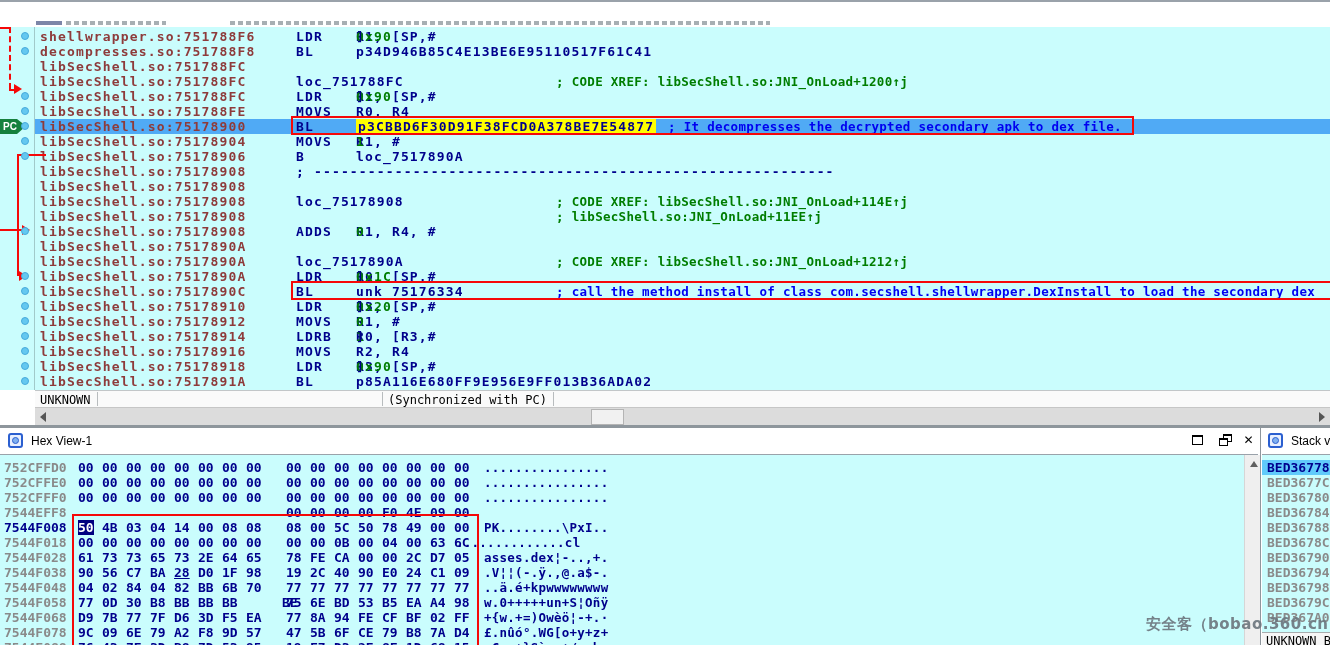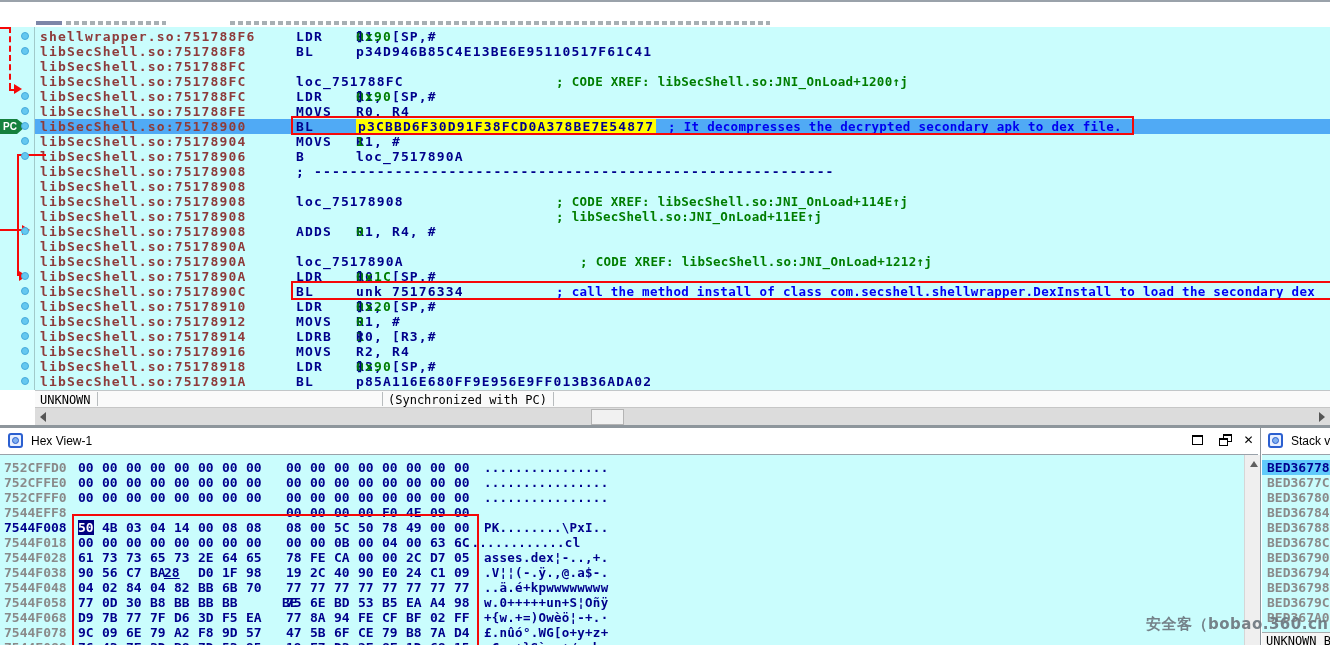--- a/index.html
+++ b/index.html
@@ -111,21 +111,21 @@
 
   <div id="ida-content">
     <div class="margin-sep"></div>
     <div id="dasm">
         <div class="drow" style="top: 2px;">
           <span class="mono13 a-addr" style="left: 40px;">shellwrapper.so:751788F6</span>
           <span class="mono13 a-code" style="left: 296px;">LDR</span>
           <span class="mono13" style="left: 356px;"><span class="a-code">R1, [SP,#</span><span class="a-num">0x90</span><span class="a-code">]</span></span>
         </div>
         <div class="drow" style="top: 17px;">
-          <span class="mono13 a-addr" style="left: 40px;">libSecShell.so:751788F8</span>
+          <span class="mono13 a-addr" style="left: 40px;">decompresses.so:751788F8</span>
           <span class="mono13 a-code" style="left: 296px;">BL</span>
           <span class="mono13" style="left: 356px;"><span class="a-code">p34D946B85C4E13BE6E95110517F61C41</span></span>
         </div>
         <div class="drow" style="top: 32px;">
           <span class="mono13 a-addr" style="left: 40px;">libSecShell.so:751788FC</span>
         </div>
         <div class="drow" style="top: 47px;">
           <span class="mono13 a-addr" style="left: 40px;">libSecShell.so:751788FC</span>
           <span class="mono13 a-code" style="left: 296px;">loc_751788FC</span>
           <span class="monocm a-xref" style="left: 556px;">; CODE XREF: libSecShell.so:JNI_OnLoad+1200↑j</span>
@@ -177,21 +177,21 @@
           <span class="mono13 a-addr" style="left: 40px;">libSecShell.so:75178908</span>
           <span class="mono13 a-code" style="left: 296px;">ADDS</span>
           <span class="mono13" style="left: 356px;"><span class="a-code">R1, R4, #</span><span class="a-num">0</span></span>
         </div>
         <div class="drow" style="top: 212px;">
           <span class="mono13 a-addr" style="left: 40px;">libSecShell.so:7517890A</span>
         </div>
         <div class="drow" style="top: 227px;">
           <span class="mono13 a-addr" style="left: 40px;">libSecShell.so:7517890A</span>
           <span class="mono13 a-code" style="left: 296px;">loc_7517890A</span>
-          <span class="monocm a-xref" style="left: 556px; margin-left: 24px;">; CODE XREF: libSecShell.so:JNI_OnLoad+1212↑j</span>
+          <span class="monocm a-xref" style="left: 556px;">; CODE XREF: libSecShell.so:JNI_OnLoad+1212↑j</span>
         </div>
         <div class="drow" style="top: 242px;">
           <span class="mono13 a-addr" style="left: 40px;">libSecShell.so:7517890A</span>
           <span class="mono13 a-code" style="left: 296px;">LDR</span>
           <span class="mono13" style="left: 356px;"><span class="a-code">R0, [SP,#</span><span class="a-num">0x1C</span><span class="a-code">]</span></span>
         </div>
         <div class="drow" style="top: 257px;">
           <span class="mono13 a-addr" style="left: 40px;">libSecShell.so:7517890C</span>
           <span class="mono13 a-code" style="left: 296px;">BL</span>
           <span class="mono13" style="left: 356px;"><span class="a-code">unk_75176334</span></span>
@@ -432,21 +432,21 @@
             <span class="h-byte" style="left: 430px;">D7</span>
             <span class="h-byte" style="left: 454px;">05</span>
             <span class="h-ascii" style="left: 484px;">asses.dex¦-..,+.</span>
           </div>
           <div class="hrow" style="top: 110px;">
             <span class="h-addr-gray" style="left: 4px;">7544F038</span>
             <span class="h-byte" style="left: 78px;">90</span>
             <span class="h-byte" style="left: 102px;">56</span>
             <span class="h-byte" style="left: 126px;">C7</span>
             <span class="h-byte" style="left: 150px;">BA</span>
-            <span class="h-byte" style="left: 164px; text-decoration: underline;">28</span>
+            <span class="h-byte" style="left: 174px; text-decoration: underline;">28</span>
             <span class="h-byte" style="left: 198px;">D0</span>
             <span class="h-byte" style="left: 222px;">1F</span>
             <span class="h-byte" style="left: 246px;">98</span>
             <span class="h-byte" style="left: 286px;">19</span>
             <span class="h-byte" style="left: 310px;">2C</span>
             <span class="h-byte" style="left: 334px;">40</span>
             <span class="h-byte" style="left: 358px;">90</span>
             <span class="h-byte" style="left: 382px;">E0</span>
             <span class="h-byte" style="left: 406px;">24</span>
             <span class="h-byte" style="left: 430px;">C1</span>

